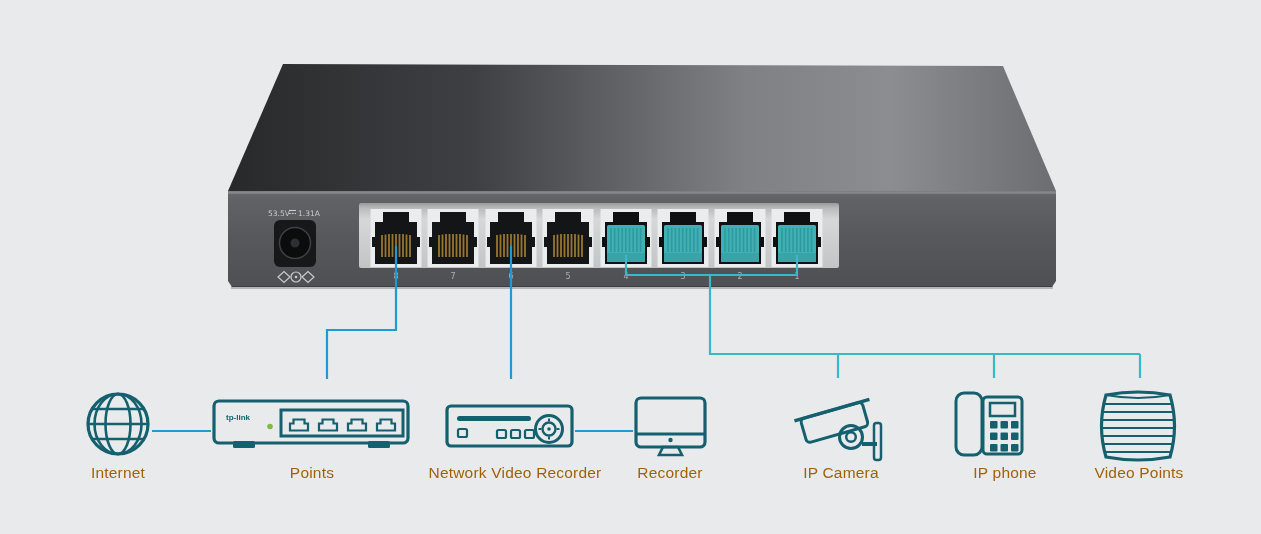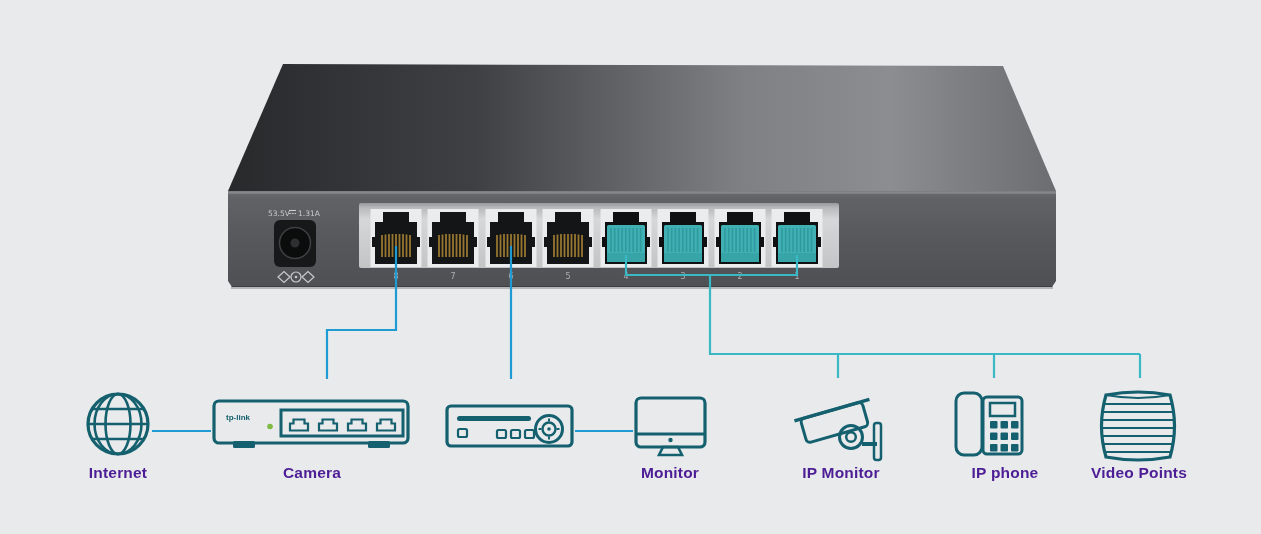--- a/index.html
+++ b/index.html
@@ -1,20 +1,20 @@
 <!DOCTYPE html>
 <html><head>
 <meta charset="utf-8">
 <style>
   html,body{margin:0;padding:0;background:#e8eaec;}
   .canvas{position:relative;width:1261px;height:534px;background:#e8eaec;overflow:hidden;
           font-family:"Liberation Sans",sans-serif;text-align:center;}
   .canvas svg{position:absolute;left:0;top:0;}
   .device-label{position:absolute;top:464px;transform:translateX(-50%);
-    font-size:15.5px;color:#4c1d95;letter-spacing:.2px;white-space:nowrap;font-weight:bold;}
+    font-size:15.5px;color:#a16207;letter-spacing:.2px;white-space:nowrap;}
   .svg-num{font-family:"DejaVu Sans",sans-serif;font-size:8px;fill:#aeb1b4;}
   .svg-power{font-family:"DejaVu Sans",sans-serif;font-size:7.5px;fill:#c9cbce;}
   .svg-logo{font-family:"Liberation Sans",sans-serif;font-size:8px;font-weight:bold;fill:#14606e;}
 </style>
 </head>
 <body>
 
 <div class="canvas">
 <svg width="1261" height="534" viewBox="0 0 1261 534">
   <defs>
@@ -236,18 +236,19 @@
 
     <g>
       <path stroke-width="3.2" d="M1106,395 Q1138,389 1170,395 Q1179,426 1170,457 Q1138,463 1106,457 Q1097,426 1106,395 Z"></path>
       <path stroke-width="2.2" d="M1106,395 Q1138,401 1170,395"></path>
       <path stroke-width="2.2" d="M1105,404 H1171 M1103,412 H1173 M1102,420 H1174 M1102,428 H1174 M1103,436 H1173 M1104,444 H1172 M1106,452 H1170"></path>
     </g>
   </g>
 </svg>
 
 <div class="device-label" style="left:118px">Internet</div>
-<div class="device-label" style="left:312px">Camera</div>
-<div class="device-label" style="left:670px">Monitor</div>
-<div class="device-label" style="left:841px">IP Monitor</div>
+<div class="device-label" style="left:312px">Points</div>
+<div class="device-label" style="left:515px">Network Video Recorder</div>
+<div class="device-label" style="left:670px">Recorder</div>
+<div class="device-label" style="left:841px">IP Camera</div>
 <div class="device-label" style="left:1005px">IP phone</div>
 <div class="device-label" style="left:1139px">Video Points</div>
 </div>
 
 </body></html>

